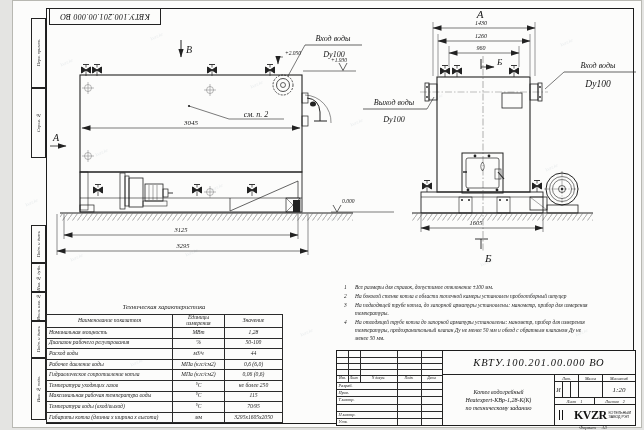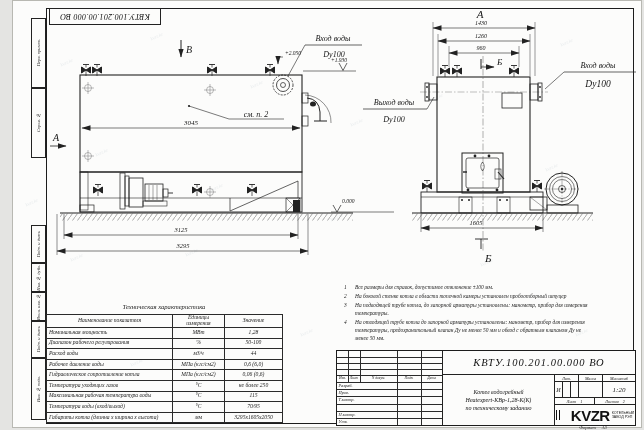--- a/index.html
+++ b/index.html
@@ -42,21 +42,21 @@
   .tb .ln{position:absolute;background:#2a2a2a;}
   .tb .lbl{position:absolute;font-size:4.4px;font-style:italic;color:#222;white-space:nowrap;}
   .tb .hdl{position:absolute;font-size:3.6px;font-style:italic;color:#222;text-align:center;white-space:nowrap;overflow:hidden;}
   .tb-num{position:absolute;left:105px;top:0;width:193px;height:24px;border-left:1px solid #222;border-bottom:1px solid #222;box-sizing:border-box;display:flex;align-items:center;justify-content:center;font-size:10.5px;font-style:italic;letter-spacing:1px;color:#111;}
   .tb-desc{position:absolute;left:105px;top:24px;width:113px;height:50px;border-left:1px solid #222;border-right:1px solid #222;box-sizing:border-box;display:flex;flex-direction:column;align-items:center;justify-content:center;font-size:6px;font-style:italic;color:#111;text-align:center;line-height:1.35;}
   .tbr{position:absolute;left:218px;top:24px;width:80px;height:50px;}
   .tbr .cell{position:absolute;border-right:0.8px solid #222;border-bottom:0.8px solid #222;box-sizing:border-box;font-size:4.2px;font-style:italic;color:#222;display:flex;align-items:center;justify-content:center;}
   .tbr .noR{border-right:none;}
   .logo{position:absolute;left:0;top:30px;width:80px;height:20px;display:flex;align-items:center;justify-content:center;gap:2px;}
   .logo .stripes{width:6px;height:10px;background:repeating-linear-gradient(90deg,#111 0 1.4px,#fcfcfb 1.4px 2.8px);}
-  .logo .kvzr{font-family:Liberation Sans, sans-serif;font-weight:900;font-size:15px;letter-spacing:-.5px;color:#111;padding-left:7px;}
+  .logo .kvzr{font-family:Liberation Serif, serif;font-weight:900;font-size:12px;letter-spacing:-.5px;color:#111;padding-left:7px;}
   .logo .cap{font-family:"Liberation Sans",sans-serif;font-size:3.6px;line-height:1.2;color:#111;white-space:pre-line;}
   .fmt{position:absolute;left:552px;top:424.5px;width:82px;display:flex;justify-content:center;gap:6px;font-size:4.6px;font-style:italic;color:#222;}
 </style>
 </head>
 <body>
 
 <div class="canvas">
   <div class="paper"></div>
 
   <span class="wm">kvzr.kz</span>

